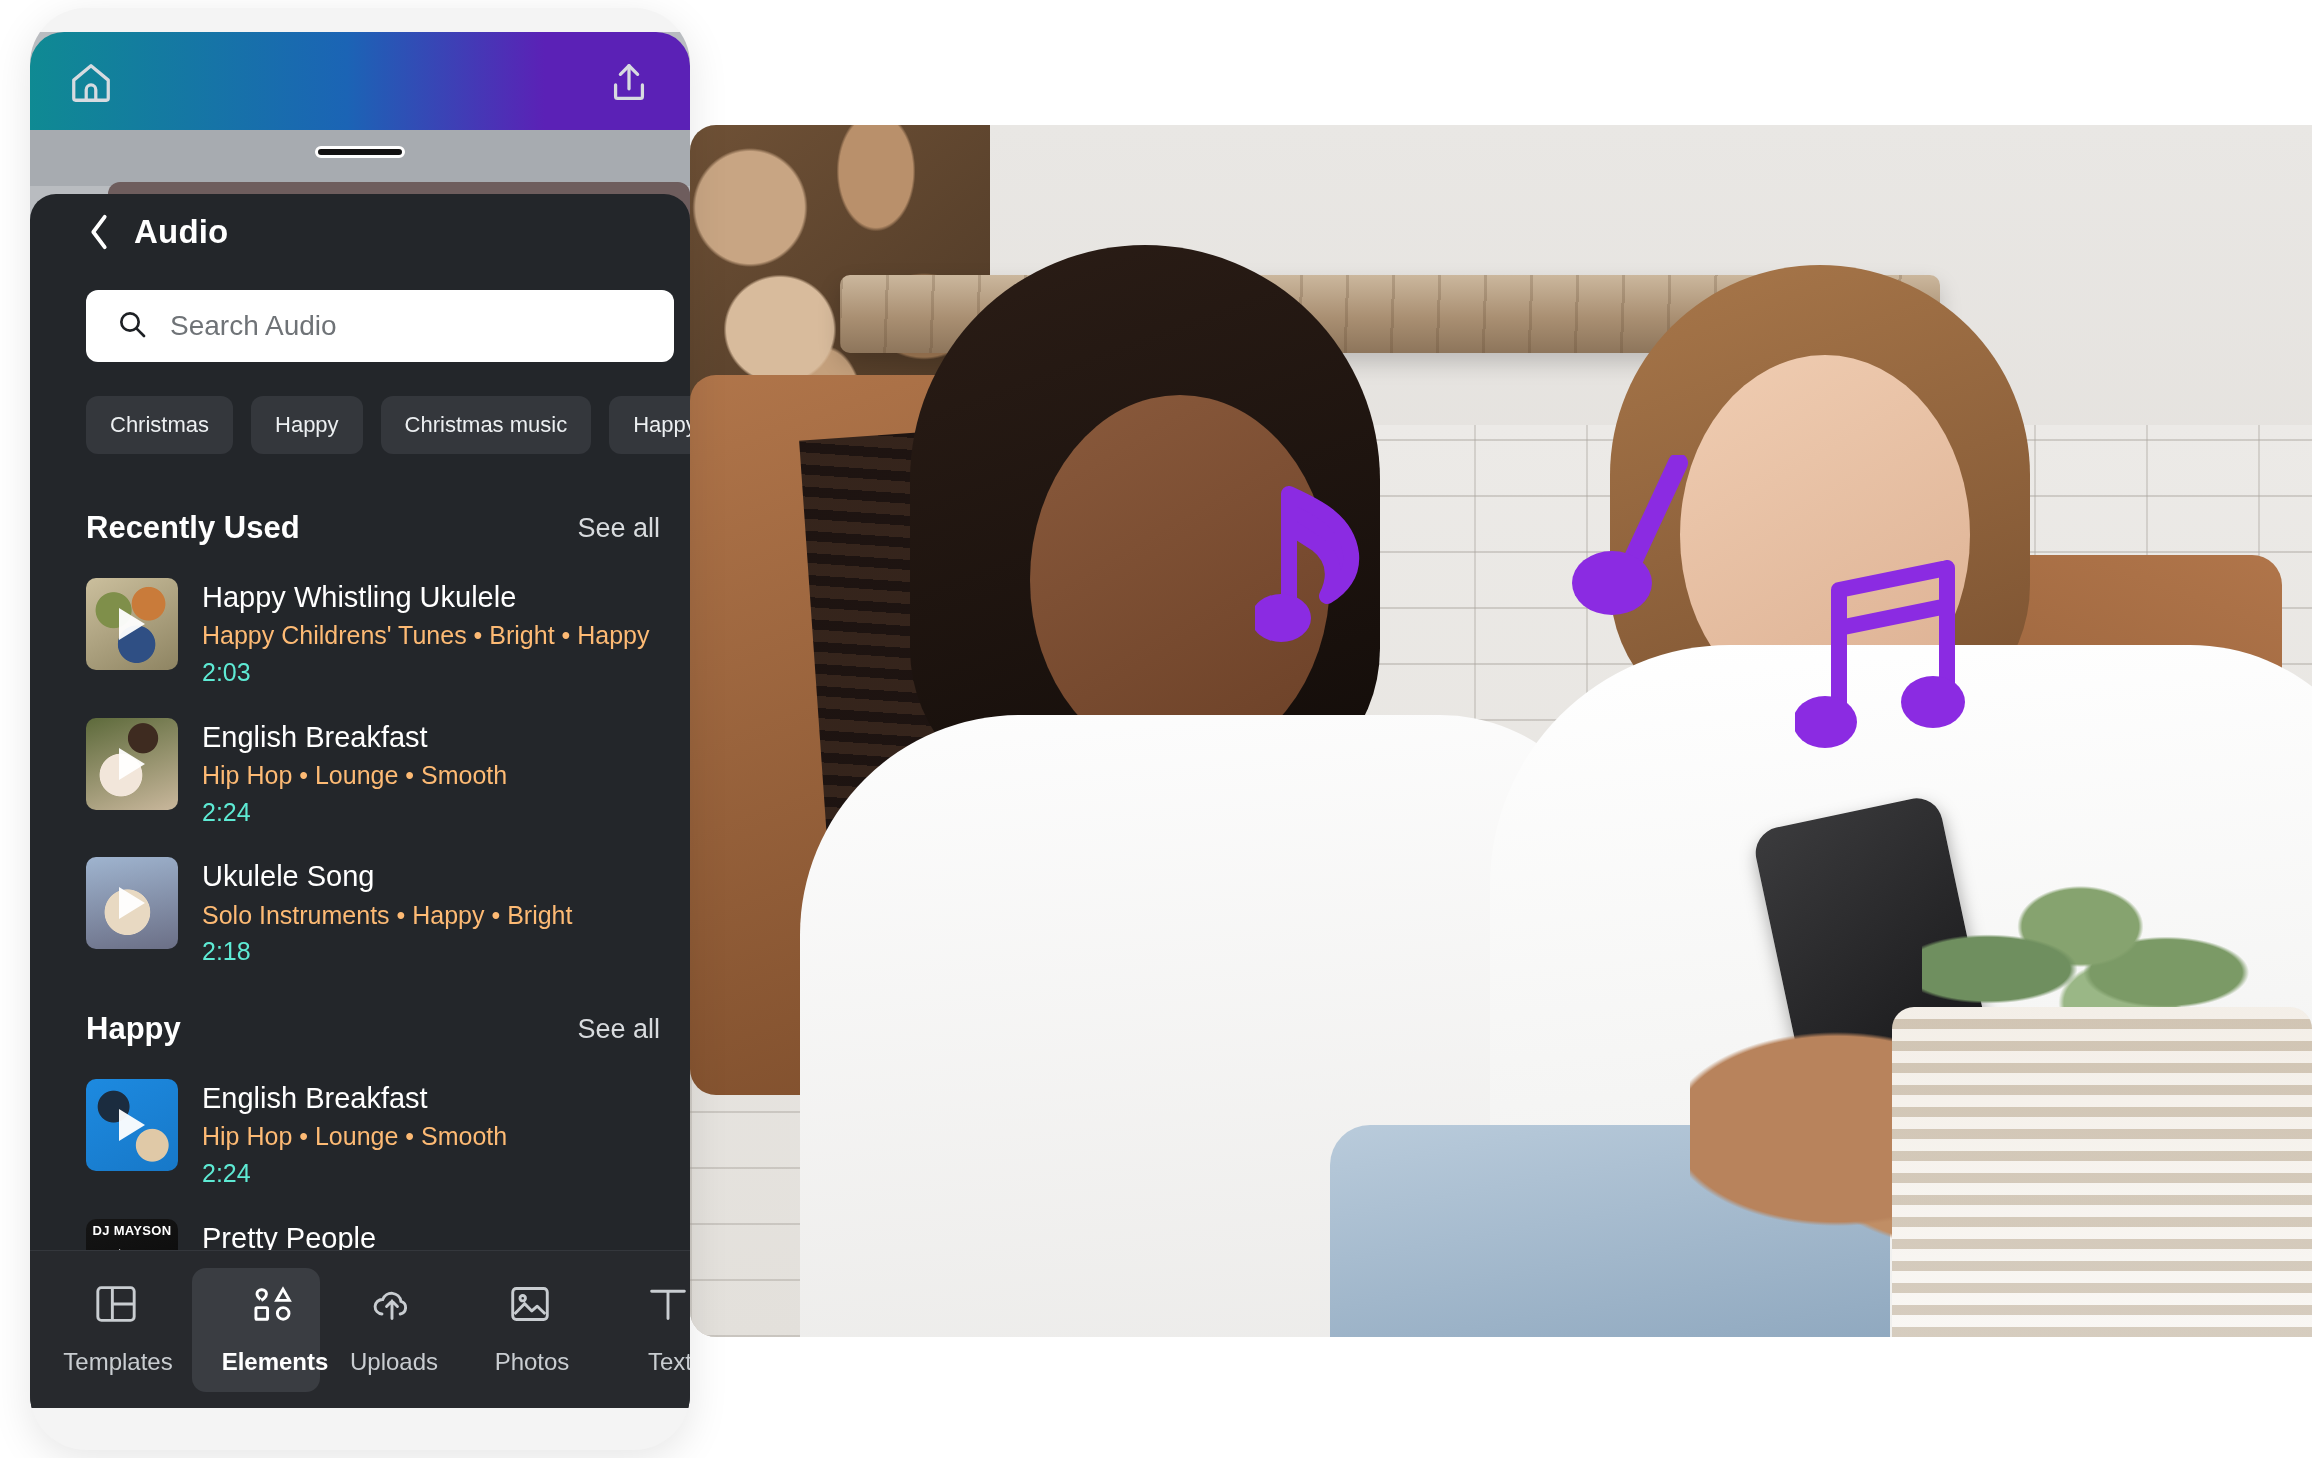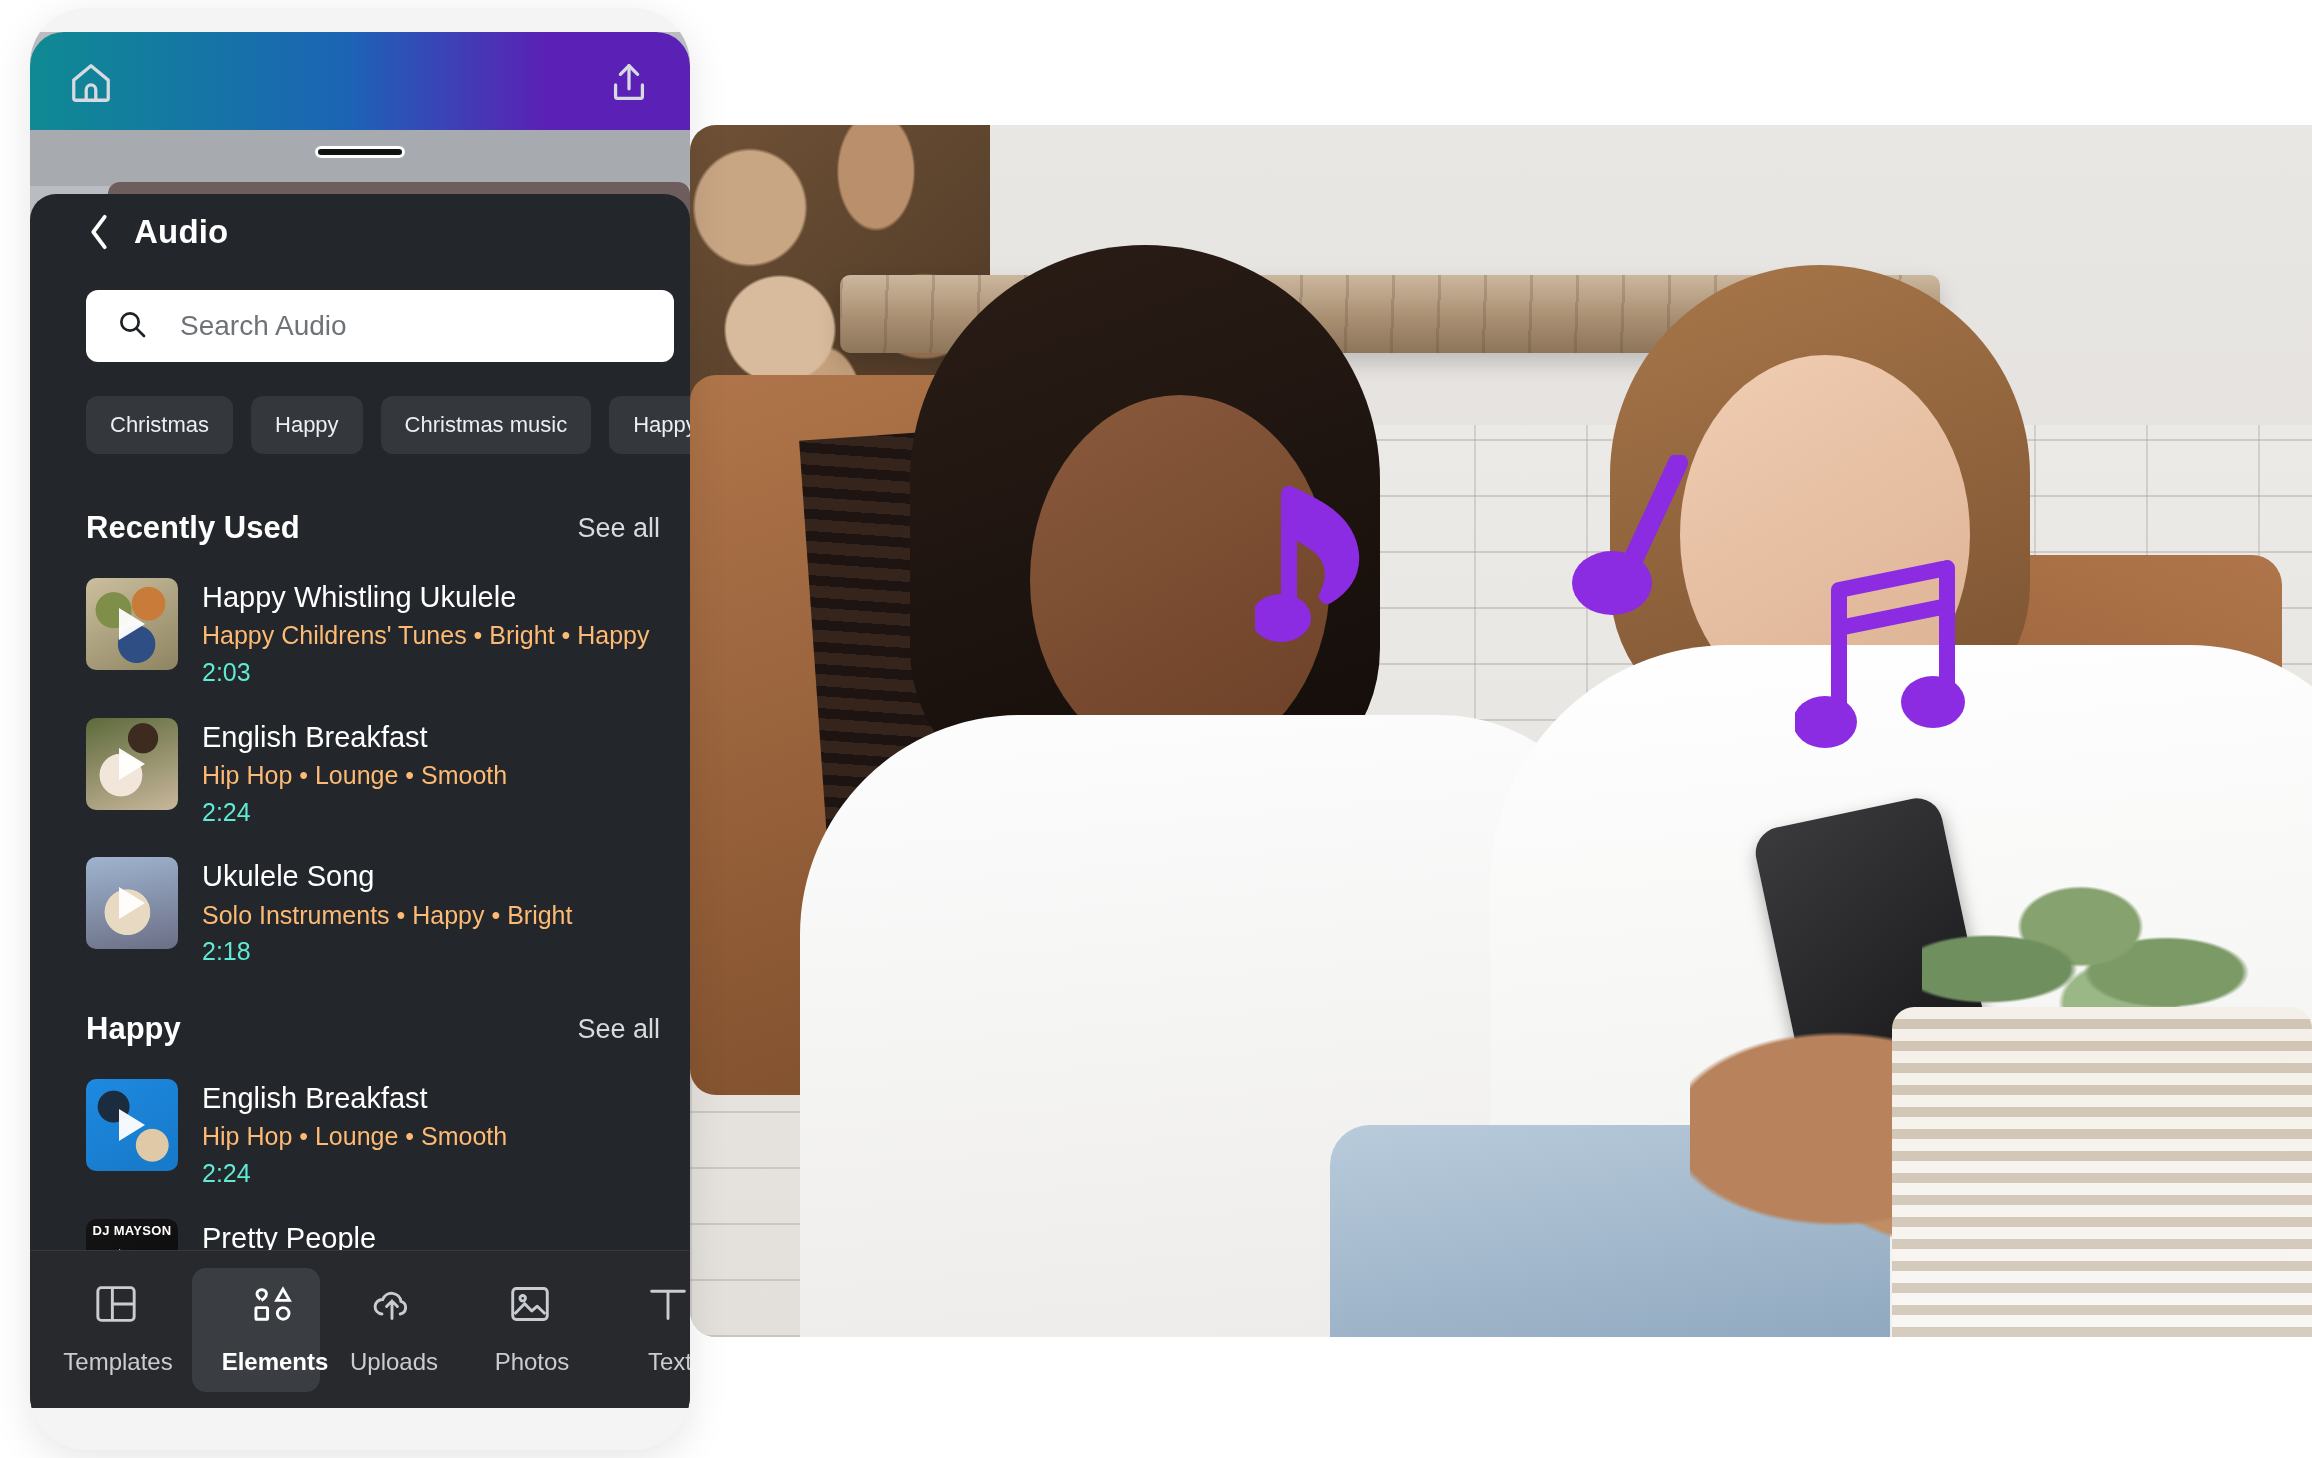--- a/index.html
+++ b/index.html
@@ -187,21 +187,21 @@
   .panel-title-row {
     position:absolute; left:0; right:0; top:0; height:76px;
     display:flex; align-items:center; gap:22px; padding-left:56px;
   }
   .back-chevron { width:26px; height:38px; flex:0 0 auto; }
   .panel-title { color:#fff; font-size:33px; font-weight:700; letter-spacing:.2px; }
 
   .search-wrap { position:absolute; left:56px; right:16px; top:96px; }
   .search-box {
     height:72px; background:#fff; border-radius:12px;
-    display:flex; align-items:center; gap:32px; padding-left:30px;
+    display:flex; align-items:center; gap:22px; padding-left:30px;
   }
   .search-ph { color:#6f7377; font-size:28px; }
 
   .chips {
     position:absolute; left:56px; right:0; top:202px;
     display:flex; gap:18px; white-space:nowrap;
   }
   .chip {
     background:#34373c; color:#eceff1;
     border-radius:12px; padding:16px 24px; font-size:22px;

